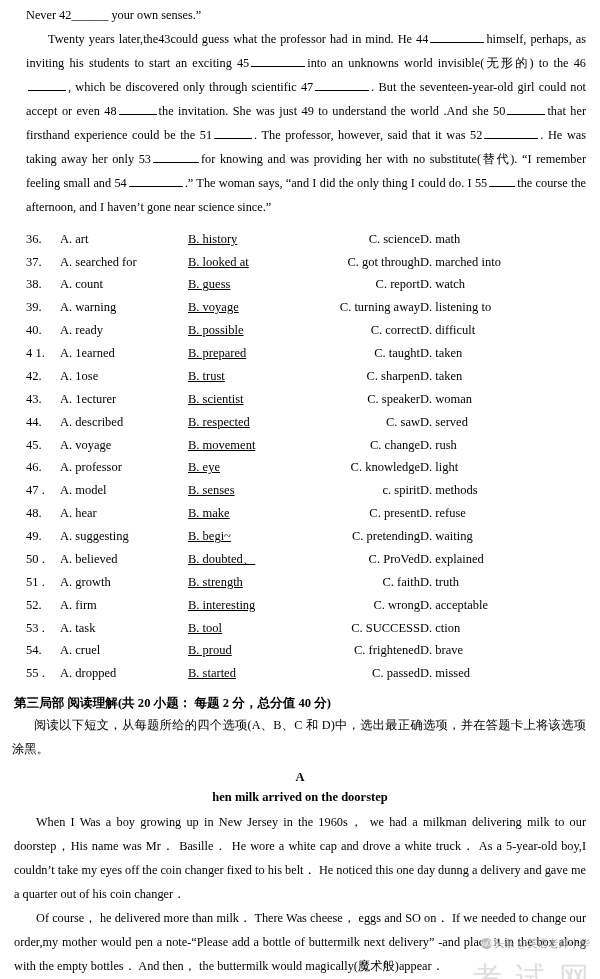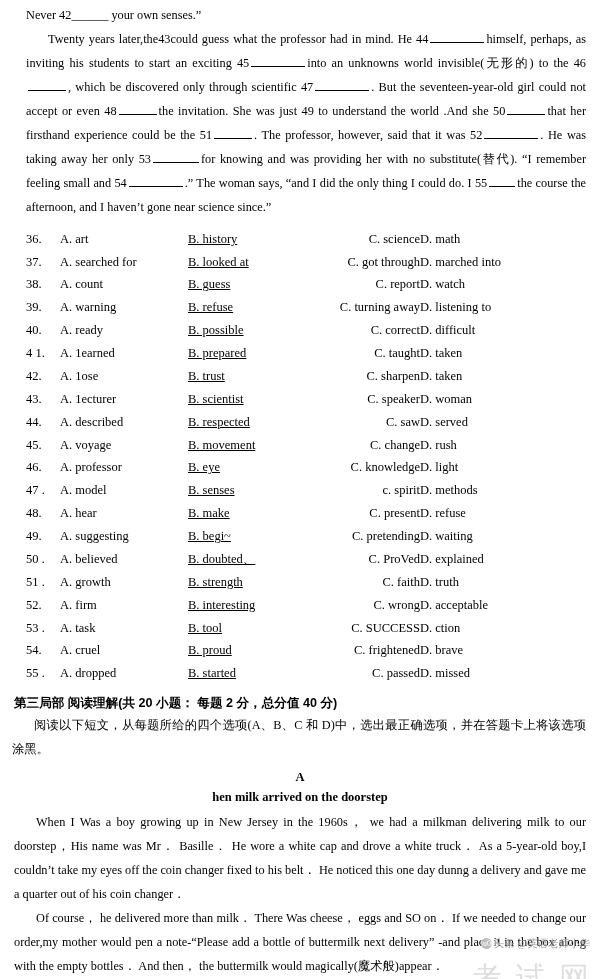--- a/index.html
+++ b/index.html
@@ -67,21 +67,21 @@
   .opt-a { width: 128px; flex: 0 0 128px; }
   .opt-b { width: 112px; flex: 0 0 112px; text-decoration: underline; }
   .opt-c { width: 120px; flex: 0 0 120px; text-align: right; }
   .opt-d { flex: 1 1 auto; }
 
   
   .section-head {
     padding: 8px 14px 0 14px;
     font-size: 12.6px;
     font-weight: bold;
-    font-family: Liberation Sans, sans-serif;
+    font-family: Liberation Serif, serif;
   }
   .section-instr {
     padding: 2px 14px 0 12px;
     font-size: 12.3px;
     line-height: 1.95;
     text-indent: 22px;
     text-align: justify;
   }
   .passage-letter {
     text-align: center;
@@ -172,21 +172,21 @@
       <span class="opt-num">38.</span>
       <span class="opt-a">A.  count</span>
       <span class="opt-b">B. guess</span>
       <span class="opt-c">C. report</span>
       <span class="opt-d">D. watch</span>
     </div>
 
     <div class="opt-row">
       <span class="opt-num">39.</span>
       <span class="opt-a">A.  warning</span>
-      <span class="opt-b">B. refuse</span>
+      <span class="opt-b">B. voyage</span>
       <span class="opt-c">C. turning away</span>
       <span class="opt-d">D. listening to</span>
     </div>
 
     <div class="opt-row">
       <span class="opt-num">40.</span>
       <span class="opt-a">A.  ready</span>
       <span class="opt-b">B. possible</span>
       <span class="opt-c">C. correct</span>
       <span class="opt-d">D. difficult</span>

